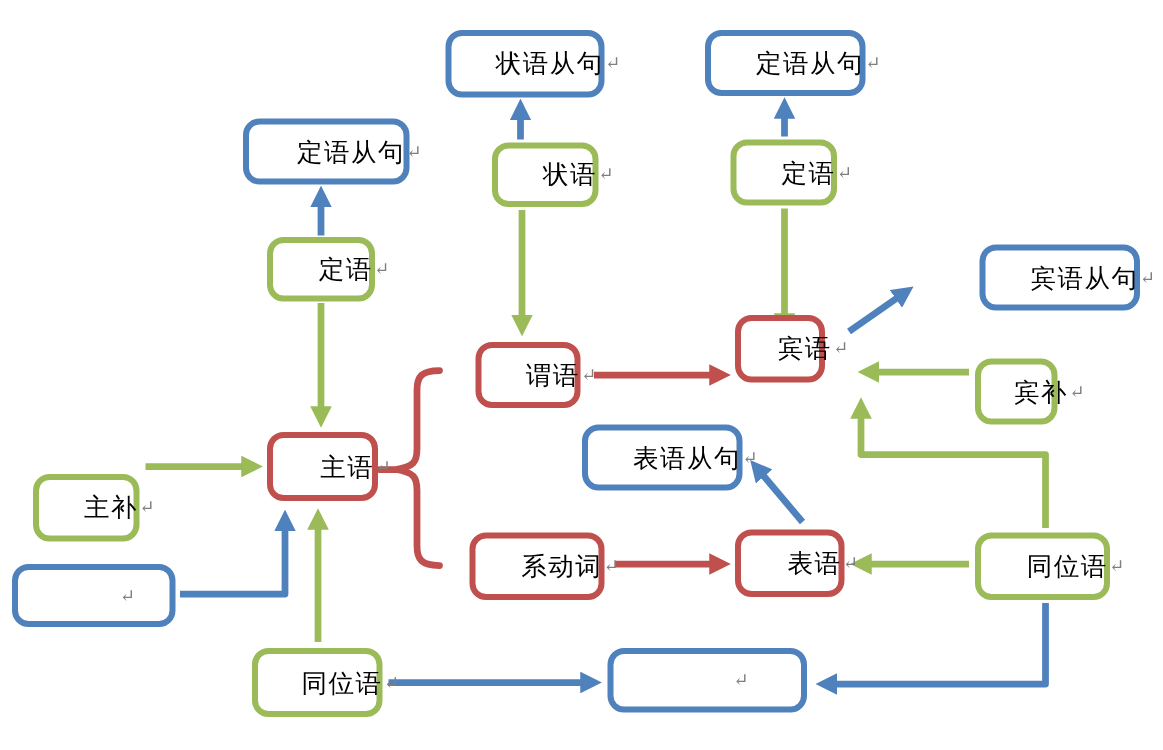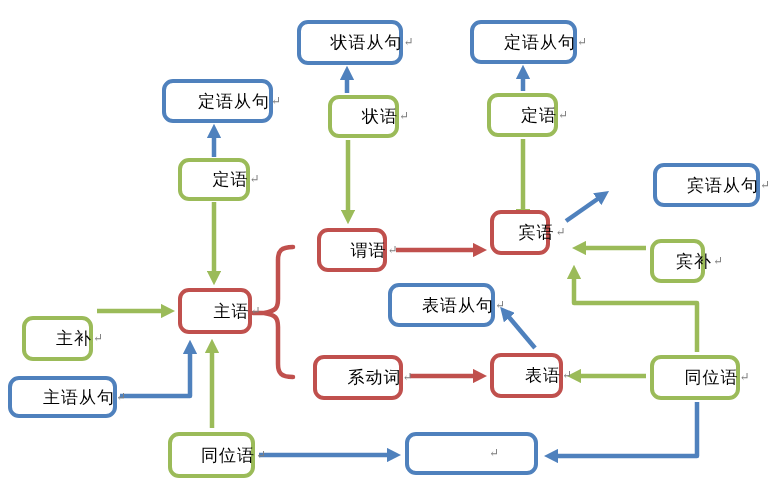--- a/index.html
+++ b/index.html
@@ -102,21 +102,20 @@
   </div>
   <div class="node" style="left: 178px; top: 288px; width: 74px; height: 46px; border-color: rgb(192, 80, 77);">
     <span>主语</span>
       <span class="rm" style="color: rgb(127, 127, 127);">↵</span>
   </div>
   <div class="node" style="left: 388px; top: 283px; width: 107px; height: 44px; border-color: rgb(79, 129, 189);">
     <span>表语从句</span>
       <span class="rm" style="color: rgb(127, 127, 127);">↵</span>
   </div>
   <div class="node" style="left: 8px; top: 376px; width: 109px; height: 42px; border-color: rgb(79, 129, 189);">
-    <span>主语从句</span>
       <span class="rm" style="color: rgb(127, 127, 127);">↵</span>
   </div>
   <div class="node" style="left: 313px; top: 355px; width: 90px; height: 45px; border-color: rgb(192, 80, 77);">
     <span>系动词</span>
       <span class="rm" style="color: rgb(127, 127, 127);">↵</span>
   </div>
   <div class="node" style="left: 490px; top: 353px; width: 73px; height: 45px; border-color: rgb(192, 80, 77);">
     <span>表语</span>
       <span class="rm" style="color: rgb(127, 127, 127);">↵</span>
   </div>

